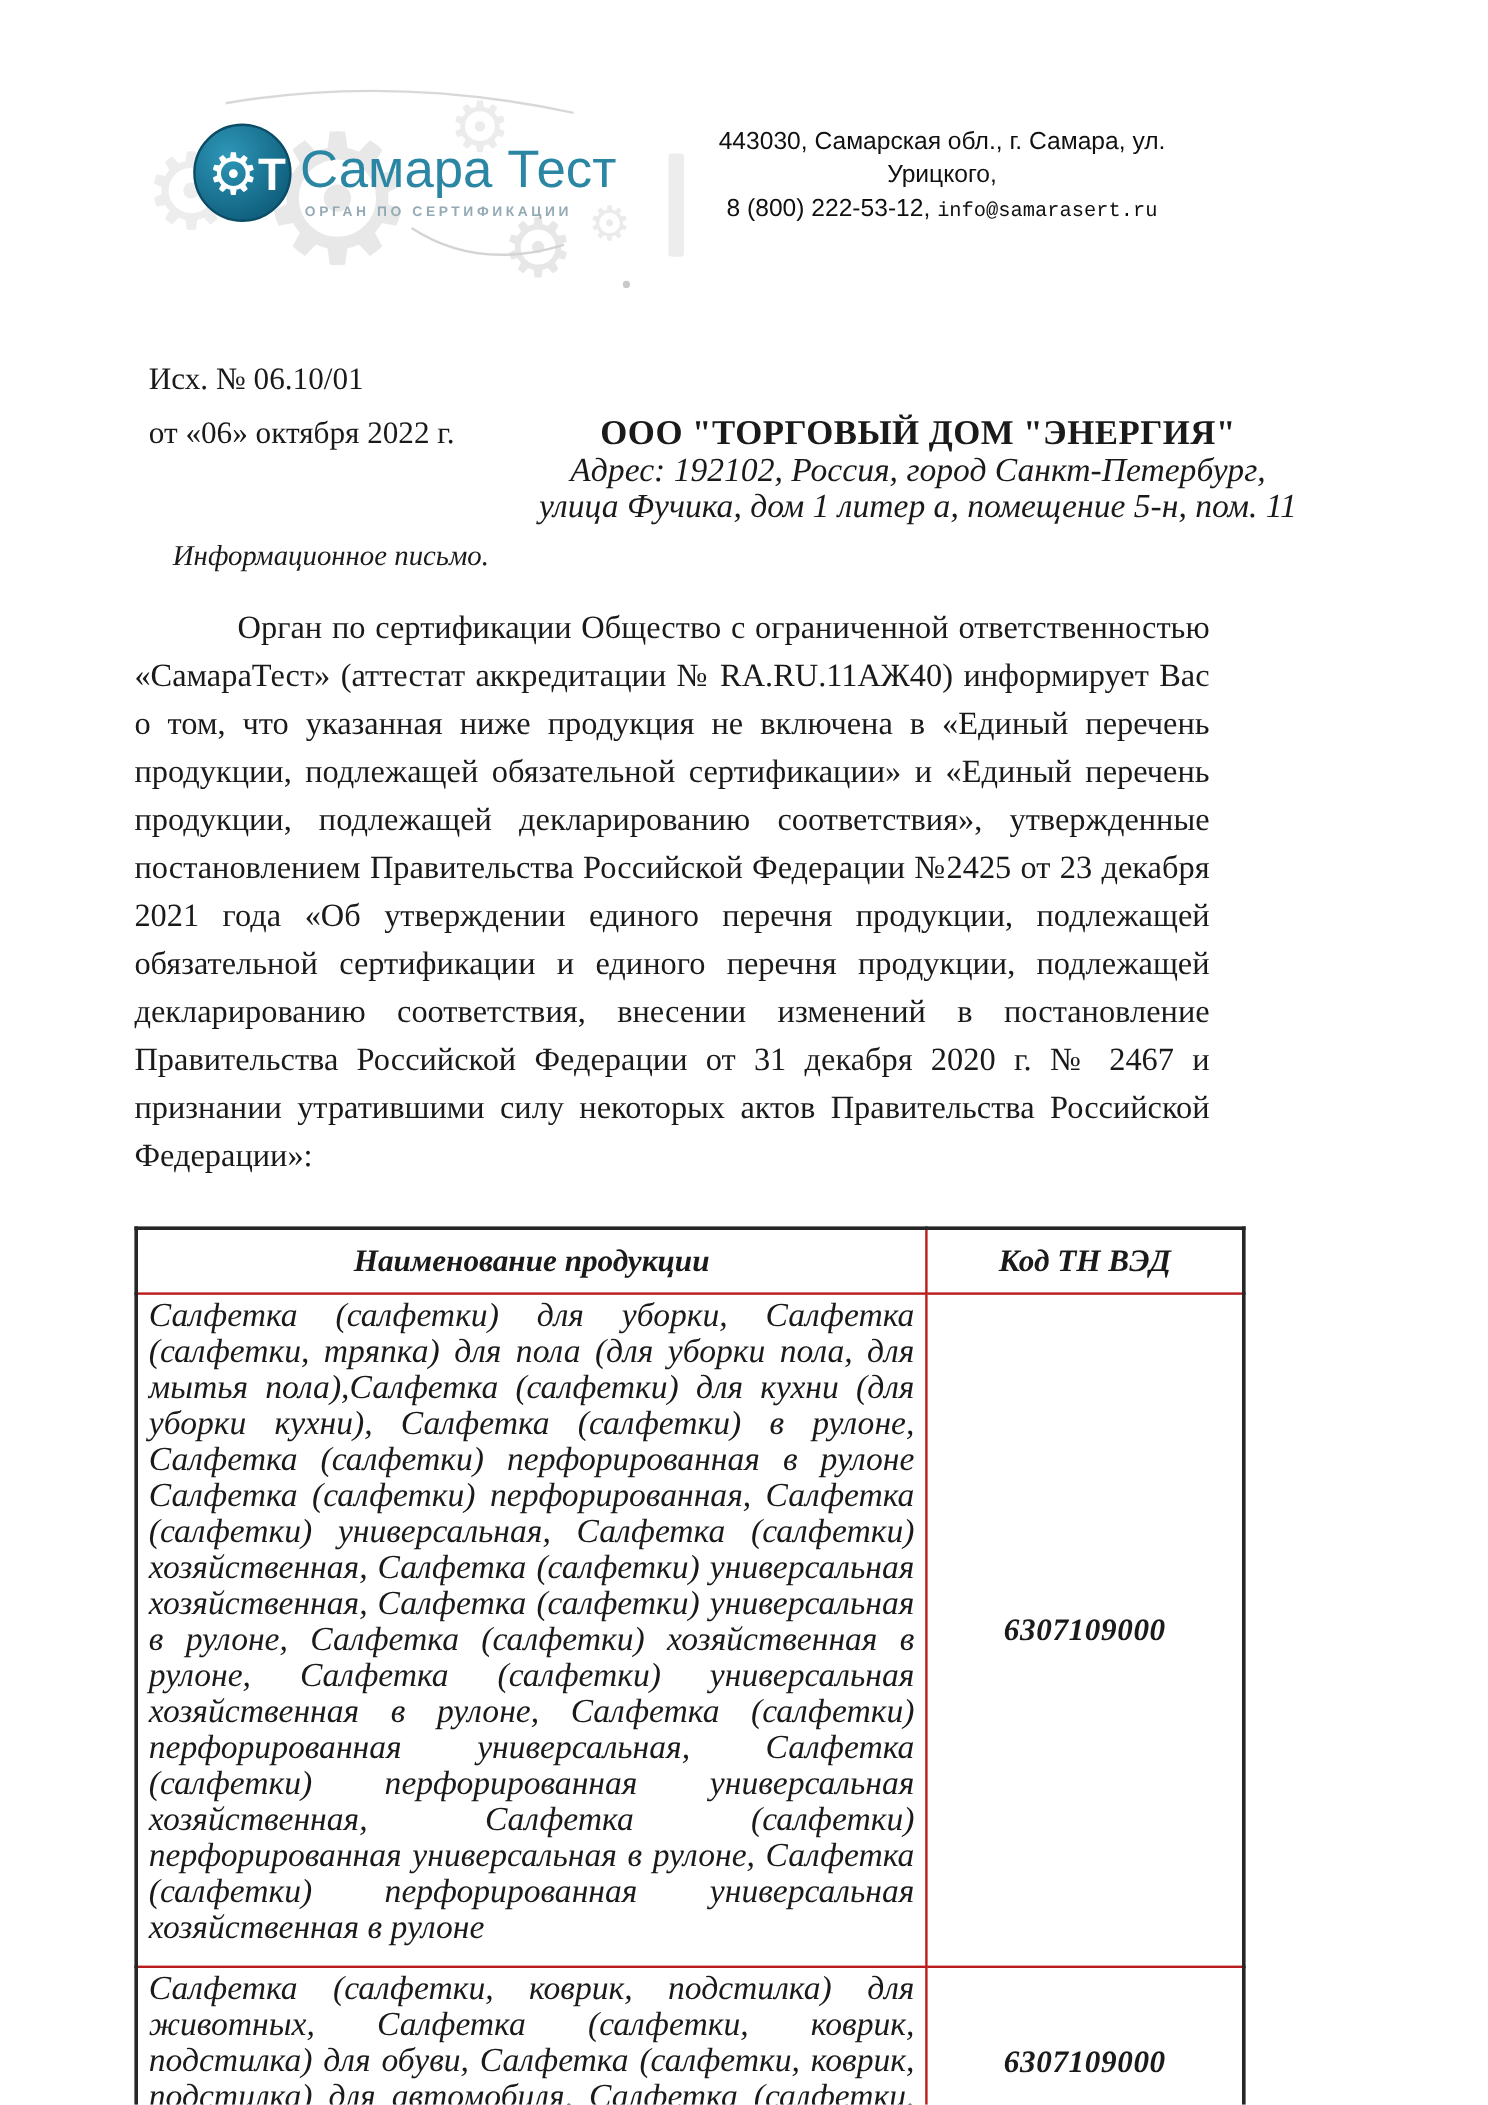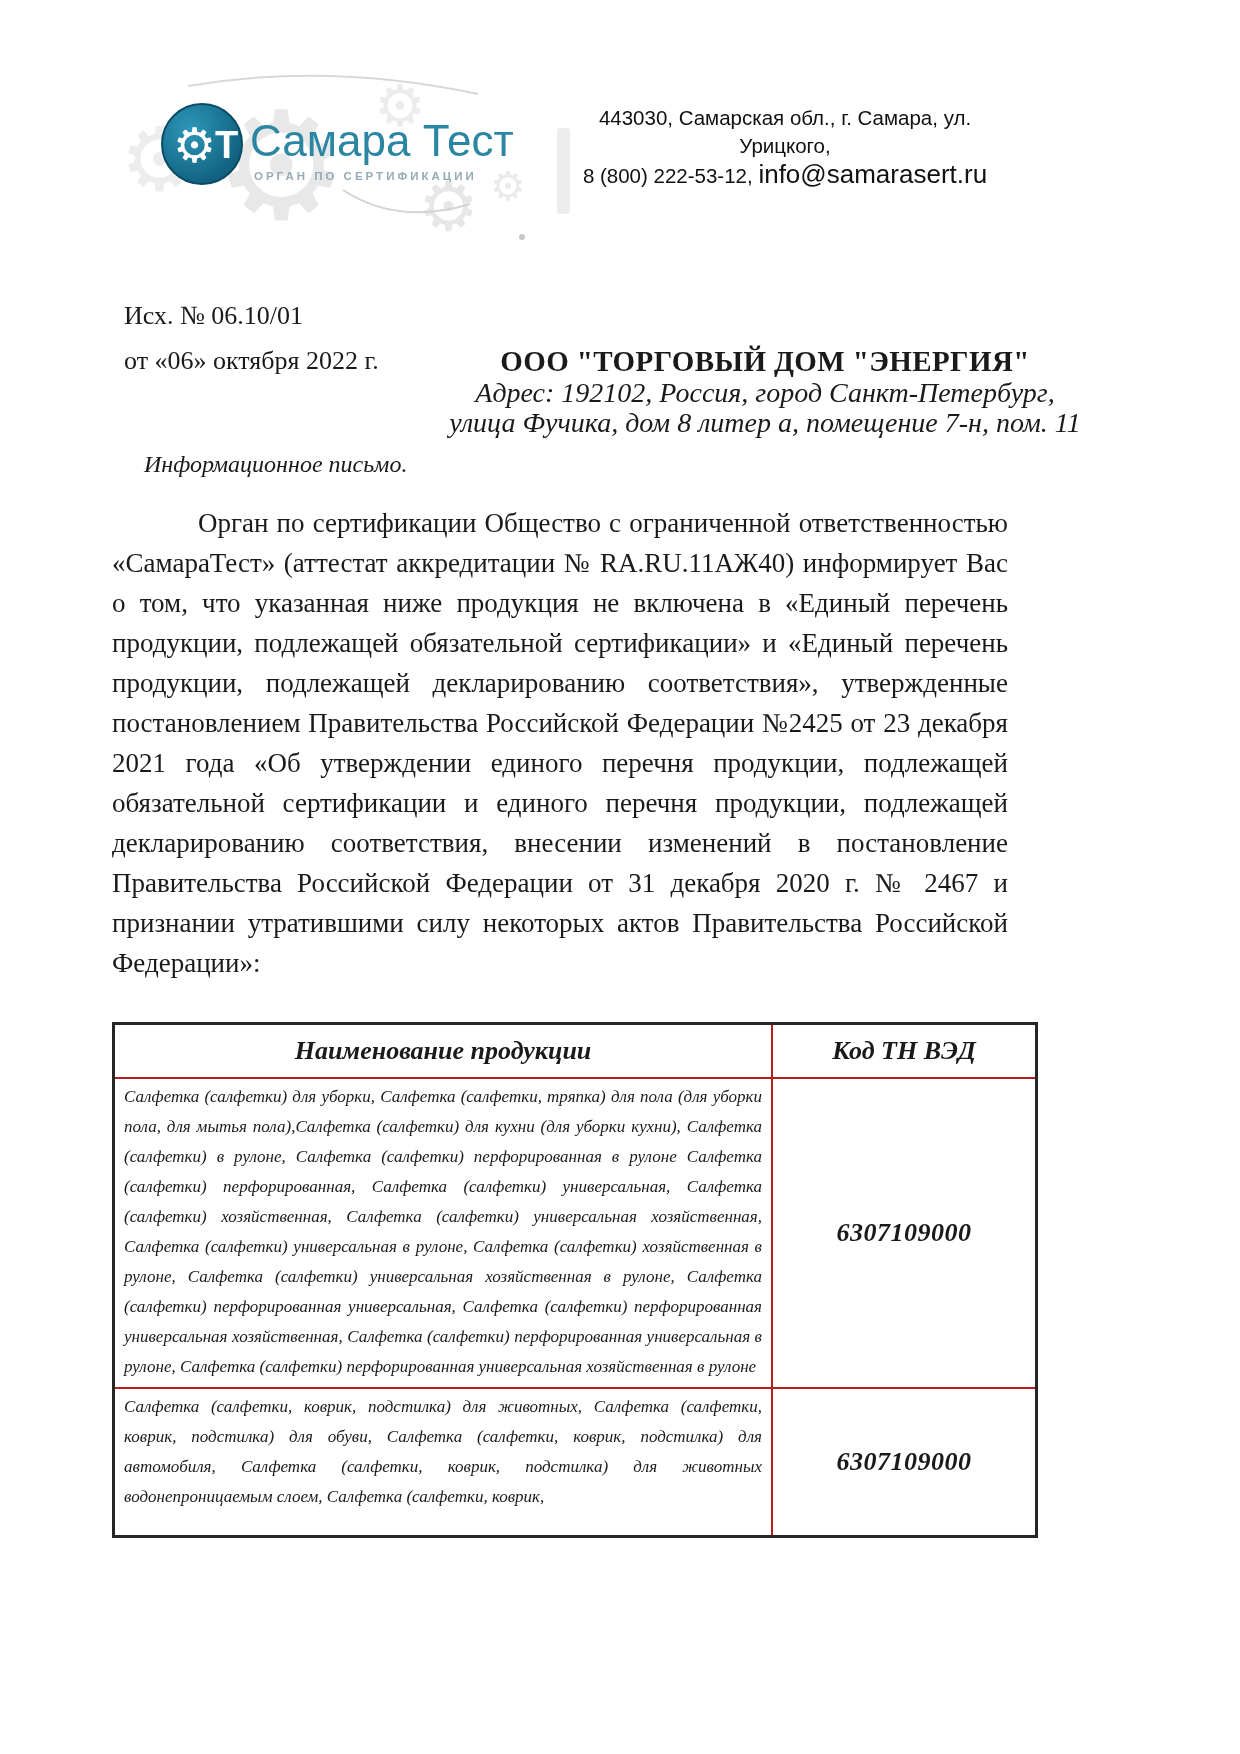--- a/index.html
+++ b/index.html
@@ -9,21 +9,21 @@
   }
   
   .logo{position:absolute;left:118px;top:68px;width:430px;height:168px;}
   .artifact{position:absolute;left:557px;top:128px;width:13px;height:86px;background:#ededed;border-radius:3px;}
   .speck{position:absolute;left:519px;top:234px;width:6px;height:6px;background:#c9c9c9;border-radius:50%;}
   
   .contact{
     position:absolute;left:565px;top:104px;width:440px;text-align:center;
     font-family:"Liberation Sans","DejaVu Sans",sans-serif;font-size:20.5px;line-height:28px;color:#101010;
   }
-  .contact .serif{font-family:Liberation Sans, sans-serif;font-size:26px;}
+  .contact .serif{font-family:Liberation Mono, monospace;font-size:17px;}
   
   .ref{position:absolute;left:112px;top:287px;font-size:26px;}
   .ref p{margin:12px;line-height:33px;}
   
   .addressee{position:absolute;left:420px;top:344px;width:690px;text-align:center;}
   .company{font-weight:bold;font-size:29px;letter-spacing:.4px;line-height:34px;}
   .addr-line{font-style:italic;font-size:28px;line-height:30px;}
   
   .subject{position:absolute;left:112px;top:451px;font-style:italic;font-size:24px;margin-left:32px;}
   .body-text{
@@ -36,22 +36,22 @@
     border-collapse:collapse;table-layout:fixed;border:3px solid #262626;
   }
   .products th,.products td{border:2px solid #b91c1c;}
   th.name-col{width:644px;}
   th.code-col{width:250px;}
   .products thead th{
     font-style:italic;font-weight:bold;font-size:26px;height:52px;
     text-align:center;vertical-align:middle;padding:0 6px;
   }
   .name-cell{
-    font-style:italic;font-size:17px;line-height:30px;text-align:justify;
-    vertical-align:top;padding:3px 9px 5px 9px;
+    font-style:italic;font-size:28px;line-height:30px;text-align:justify;
+    vertical-align:top;padding:3px 9px 16px 9px;
   }
   .code-cell{
     font-style:italic;font-weight:bold;font-size:26px;letter-spacing:.5px;
     text-align:center;vertical-align:middle;padding:0 6px;
   }
   tr.clipped .name-cell{height:138px;}
   .clip{height:136px;overflow:hidden;}
 </style>
 </head>
 <body>
@@ -95,21 +95,21 @@
   </div>
 
   <div class="ref">
     <p>Исх. № 06.10/01</p>
     <p>от «06» октября 2022 г.</p>
   </div>
 
   <div class="addressee">
     <div class="company">ООО "ТОРГОВЫЙ ДОМ "ЭНЕРГИЯ"</div>
     <div class="addr-line">Адрес: 192102, Россия, город Санкт-Петербург,</div>
-    <div class="addr-line">улица Фучика, дом 8 литер а, помещение 7-н, пом. 11</div>
+    <div class="addr-line">улица Фучика, дом 1 литер а, помещение 5-н, пом. 11</div>
   </div>
 
   <div class="subject">Информационное письмо.</div>
 
   <p class="body-text">Орган по сертификации Общество с ограниченной ответственностью «СамараТест» (аттестат аккредитации № RA.RU.11АЖ40) информирует Вас о том, что указанная ниже продукция не включена в «Единый перечень продукции, подлежащей обязательной сертификации» и «Единый перечень продукции, подлежащей декларированию соответствия», утвержденные постановлением Правительства Российской Федерации №2425 от 23 декабря 2021 года «Об утверждении единого перечня продукции, подлежащей обязательной сертификации и единого перечня продукции, подлежащей декларированию соответствия, внесении изменений в постановление Правительства Российской Федерации от 31 декабря 2020 г. № 2467 и признании утратившими силу некоторых актов Правительства Российской Федерации»:</p>
 
   <table class="products">
     <thead>
       <tr>
         <th class="name-col">Наименование продукции</th>

